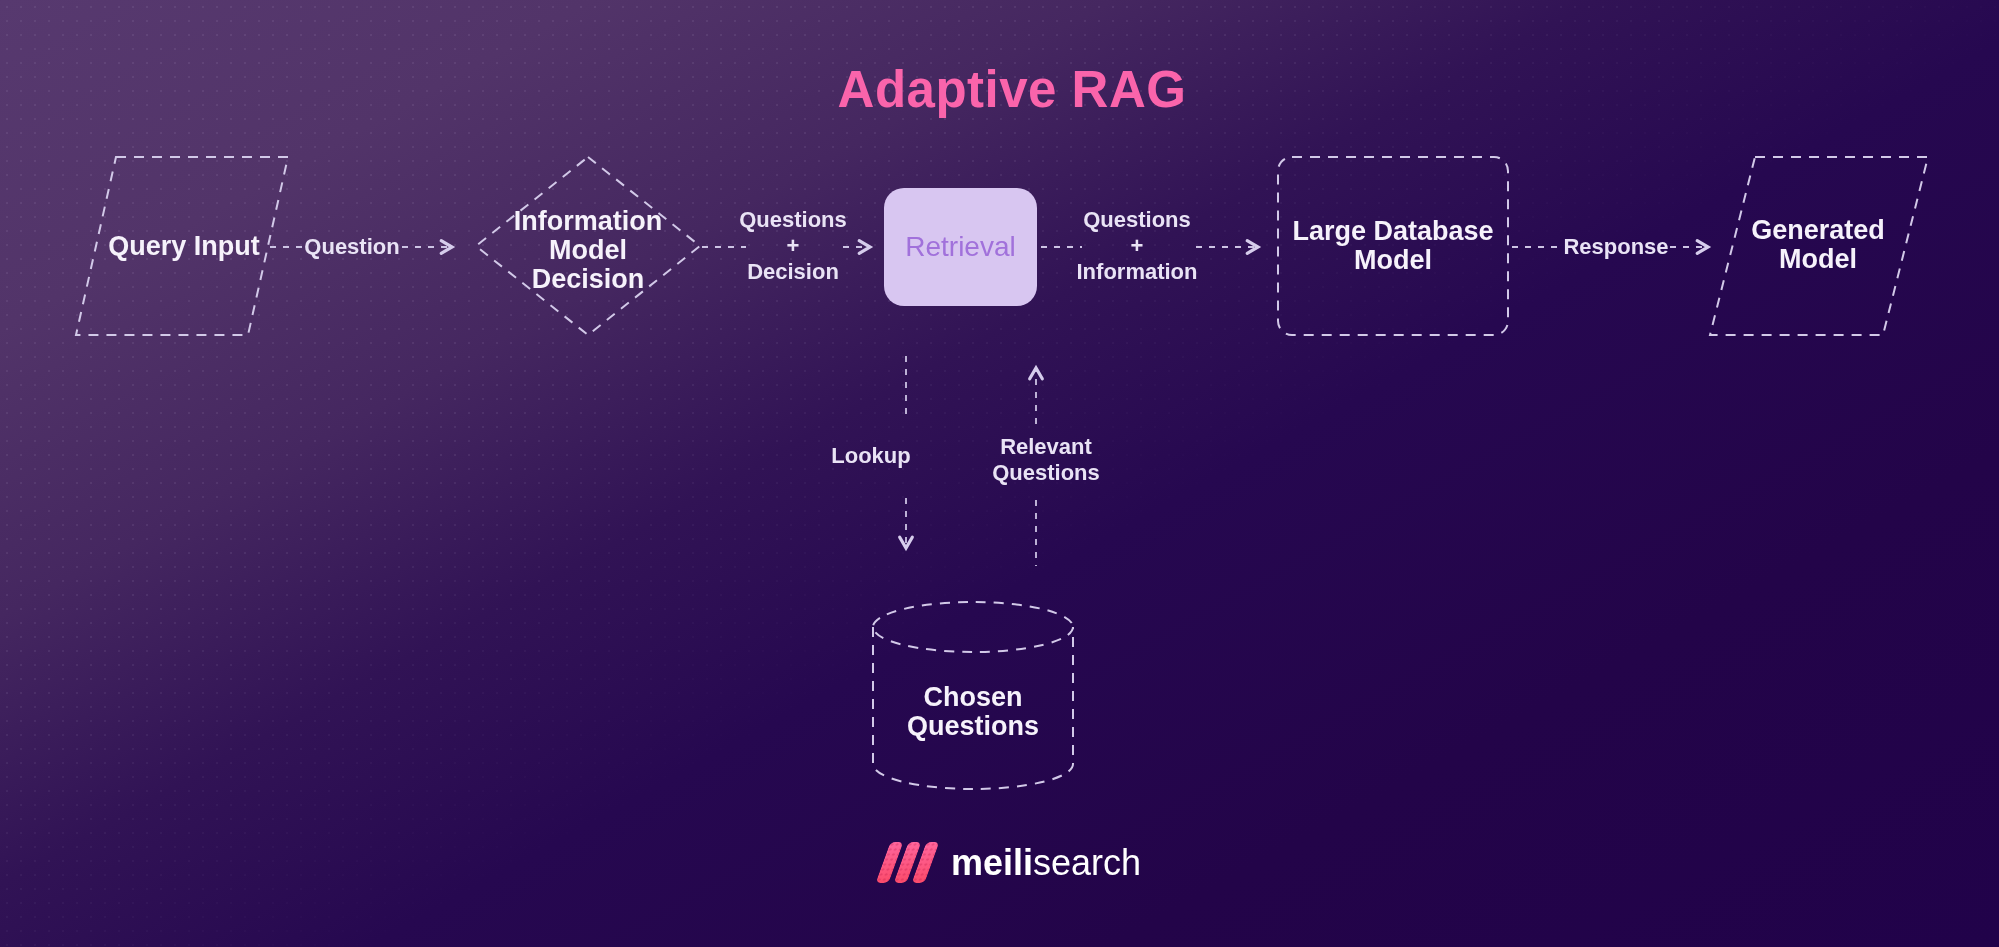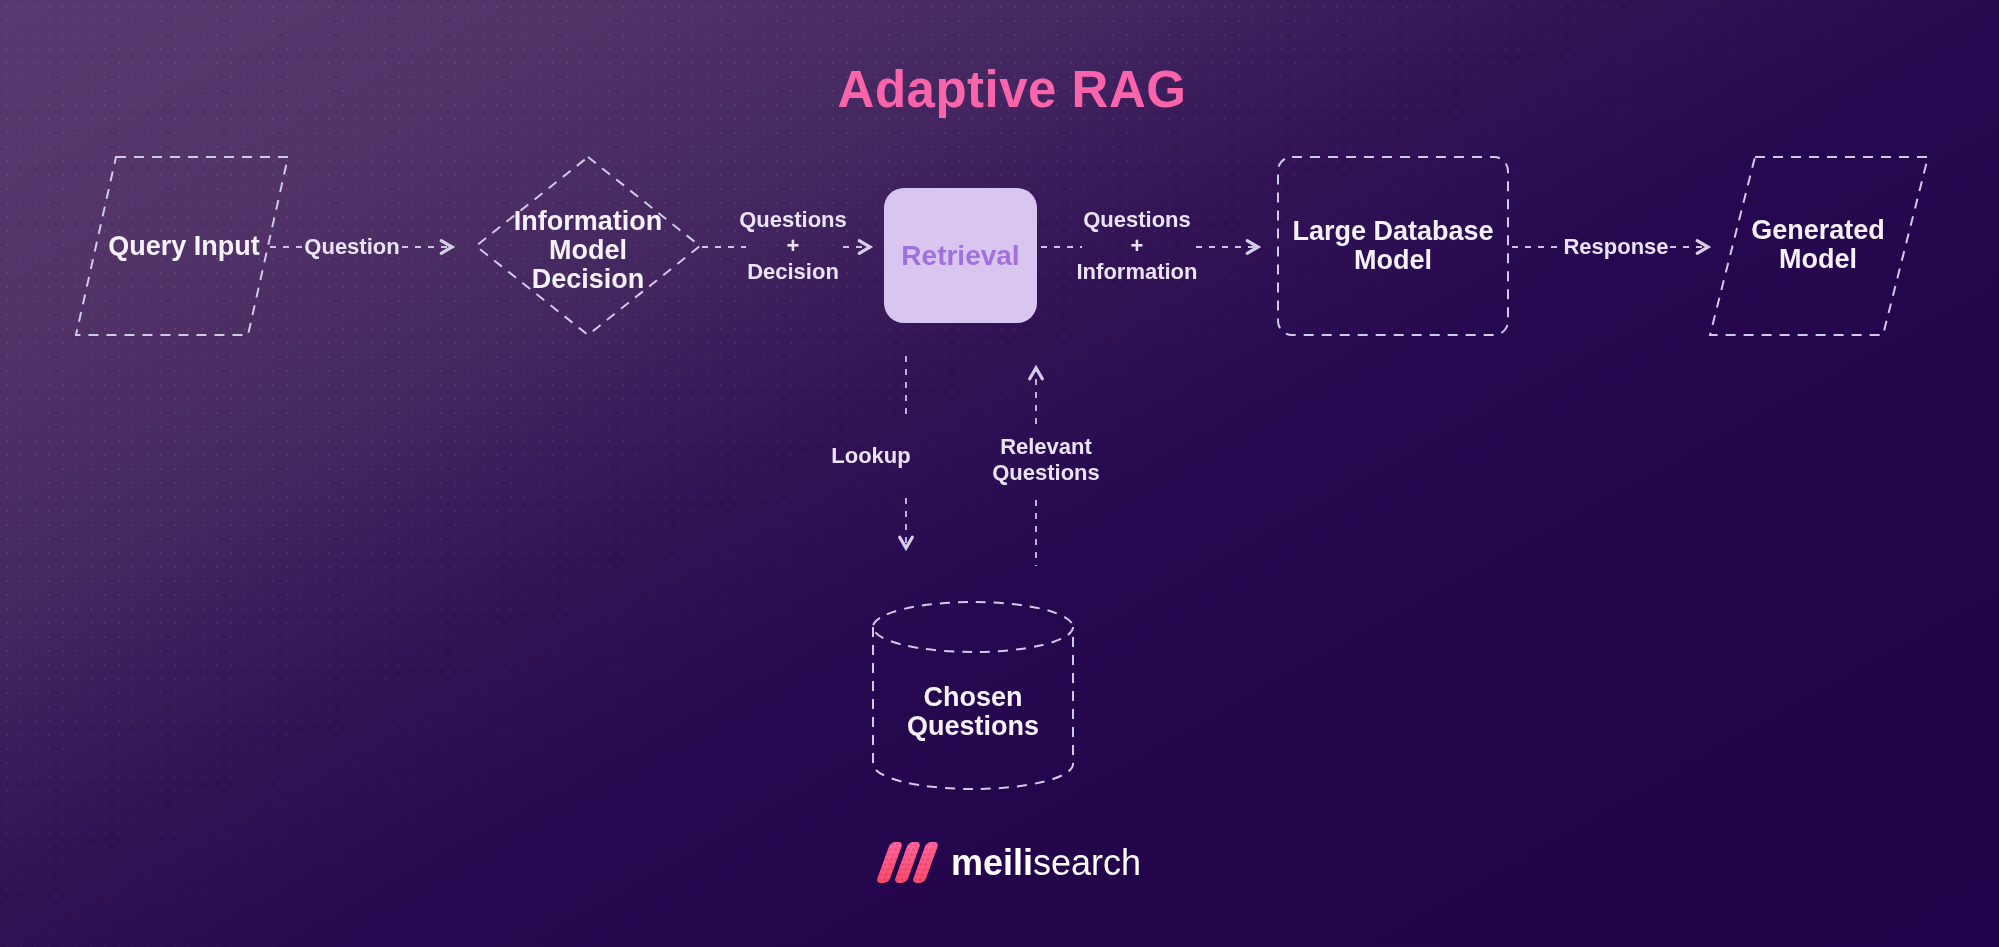--- a/index.html
+++ b/index.html
@@ -30,24 +30,24 @@
     position:absolute;transform:translate(-50%,-50%);
     color:#f6f2fb;font-size:27px;font-weight:600;line-height:29px;
     text-align:center;white-space:nowrap;
   }
   .edge-label{
     position:absolute;transform:translate(-50%,-50%);
     color:#e9e3f5;font-size:22px;font-weight:700;line-height:26px;
     text-align:center;white-space:nowrap;
   }
   .retrieval-box{
-    position:absolute;left:884px;top:188px;width:153px;height:135px;
+    position:absolute;left:884px;top:188px;width:153px;height:118px;
     background:#d8c6f1;border-radius:20px;
     display:flex;align-items:center;justify-content:center;
-    color:#a171db;font-size:28px;font-weight:700;
+    color:#a171db;font-size:28px;font-weight:400;
   }
   
   .logo{position:absolute;left:879px;top:842px;display:flex;align-items:flex-start;gap:14px;}
   .logo-mark{position:relative;width:58px;height:41px;}
   .logo-stripe{
     position:absolute;top:0;width:13px;height:41px;border-radius:5px;
     transform:skewX(-20deg);
     background:
       radial-gradient(rgba(190,20,70,0.30) 1px, transparent 1.6px) 0 0/5px 5px,
       linear-gradient(160deg,#ff67a0 0%,#fb4a68 100%);

